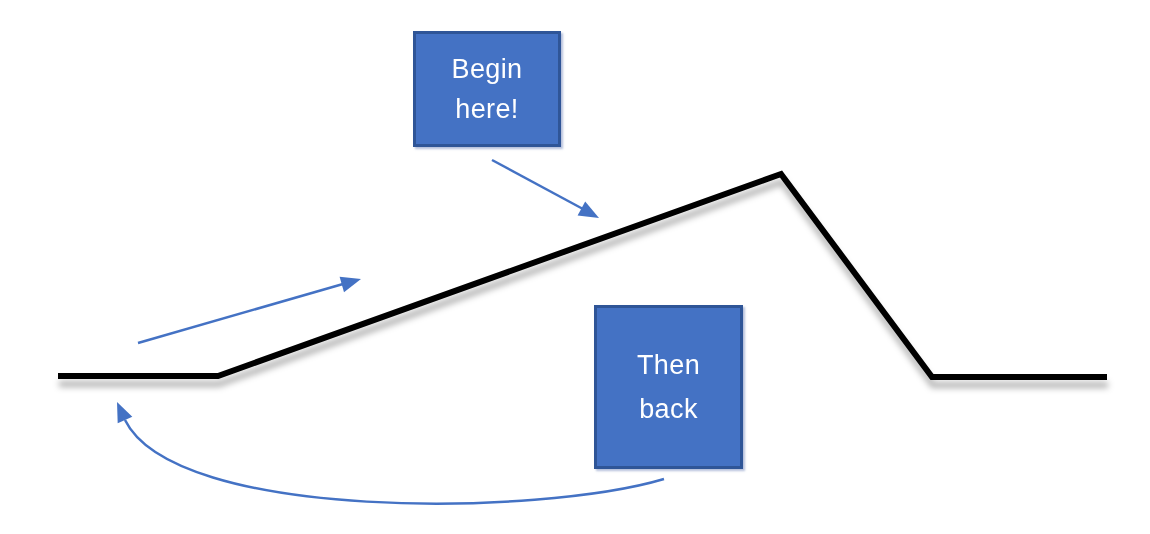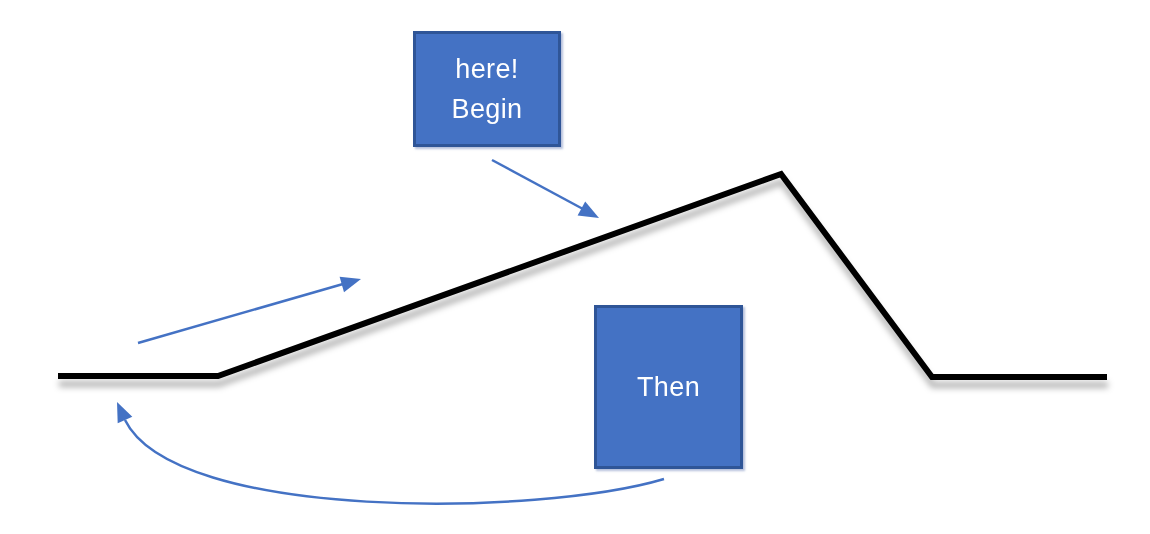--- a/index.html
+++ b/index.html
@@ -75,21 +75,22 @@
       <polygon points="599,218 577.6,215.5 585.2,201.5" fill="#4472C4"></polygon>
     </g>
 
     <g>
       <path d="M 664,479 C 540,516 175,522 125,420" fill="none" stroke-width="2.5" stroke="#4472C4"></path>
       <polygon points="117,402 132.3,416.8 117.7,423.2" fill="#4472C4"></polygon>
     </g>
   </svg>
 
   <div class="callout callout-begin" style="background-color: rgb(68, 114, 196); border-color: rgb(47, 85, 151); color: rgb(255, 255, 255);">
+    <span class="callout-line">Begin</span>
     <span class="callout-line">here!</span>
-    <span class="callout-line">Begin</span>
   </div>
 
   <div class="callout callout-circle-back" style="background-color: rgb(68, 114, 196); border-color: rgb(47, 85, 151); color: rgb(255, 255, 255);">
     <span class="callout-line">Then</span>
+    <span class="callout-line">back</span>
   </div>
 
 </div>
 
 </body></html>

